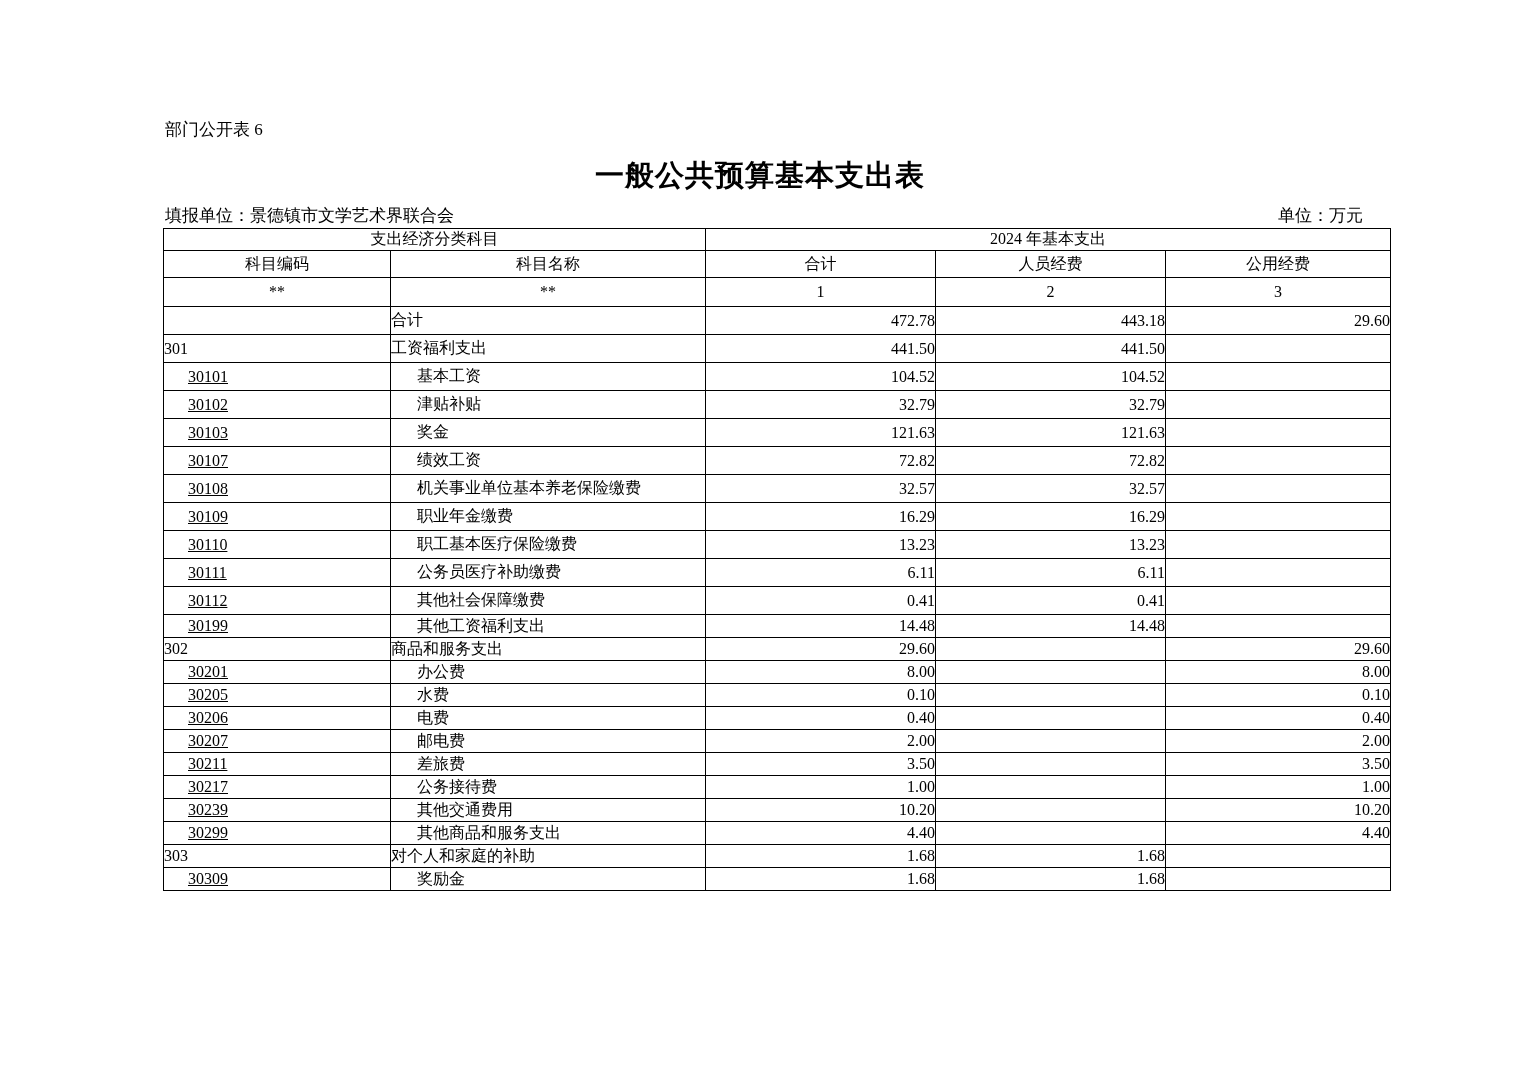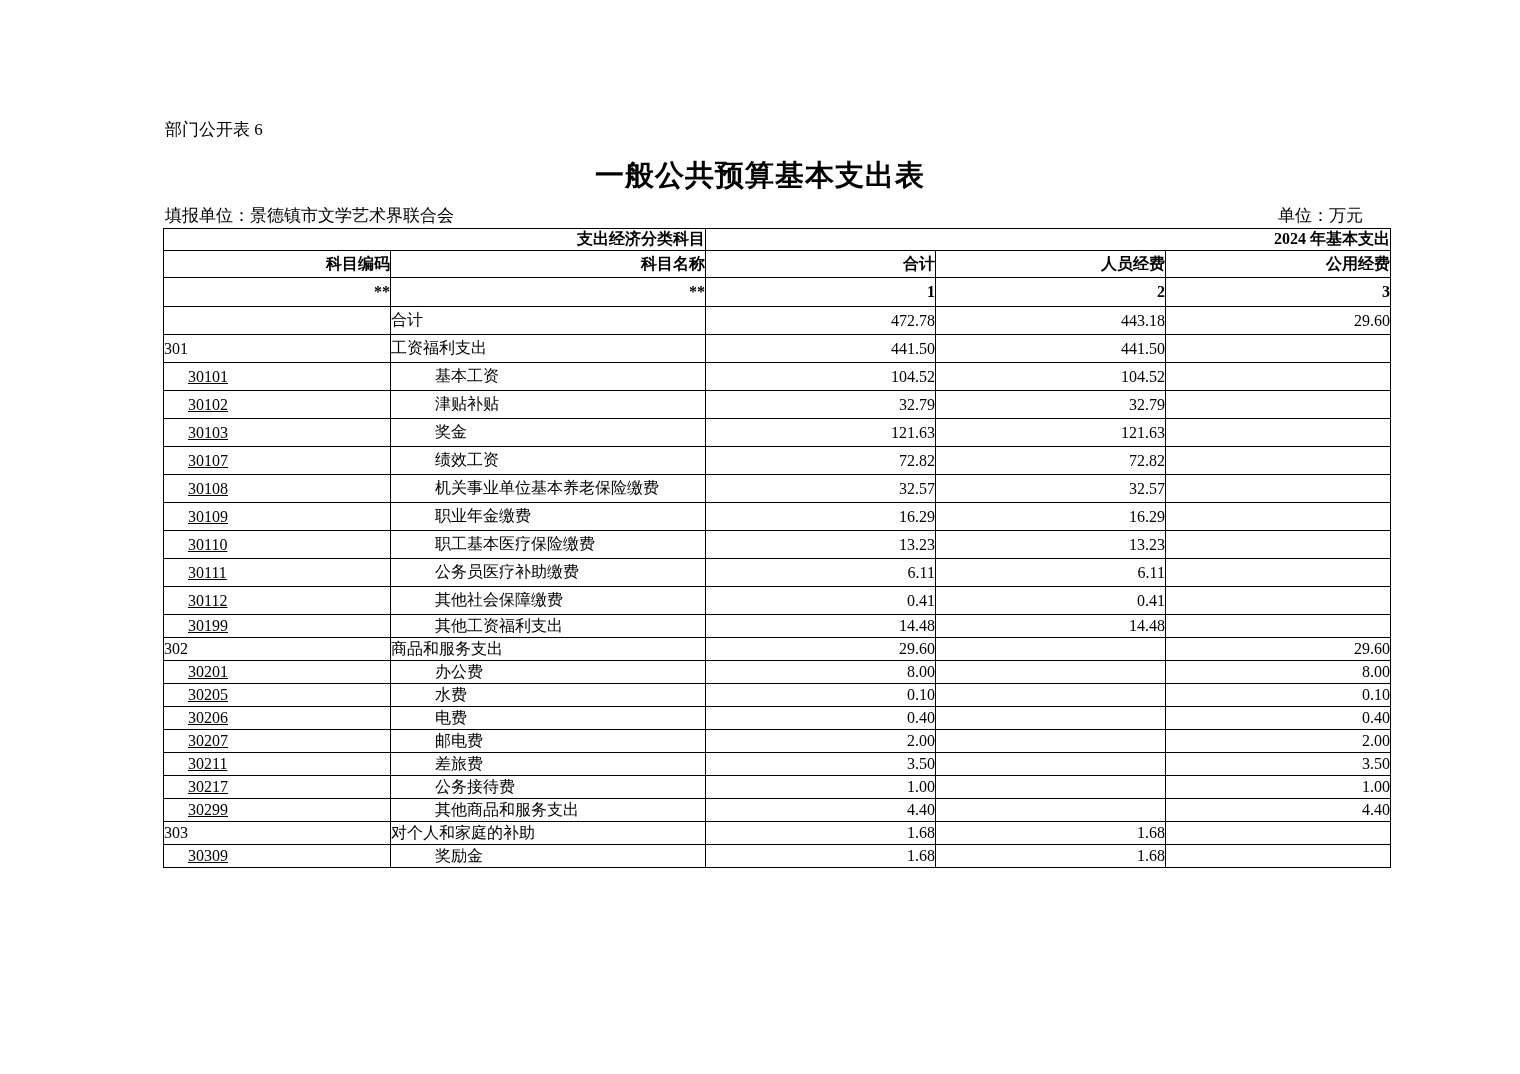--- a/index.html
+++ b/index.html
@@ -50,30 +50,30 @@
     font-size: 16px;
   }
   table.budget th,
   table.budget td {
     border: 1px solid #000000;
     padding: 0;
     overflow: hidden;
     white-space: nowrap;
     vertical-align: middle;
   }
-  table.budget thead th { font-weight: bold; text-align: right; }
+  table.budget thead th { font-weight: normal; text-align: center; }
   table.budget thead tr:nth-child(1) { height: 22px; }
   table.budget thead tr:nth-child(2) { height: 27px; }
   table.budget thead tr:nth-child(3) { height: 29px; }
   table.budget tbody tr { height: 28px; }
   table.budget tbody tr:nth-child(n+12) { height: 23px; }
   td.code { text-align: left; padding-left: 5px; }
   td.code.lvl1 { padding-left: 24px; text-decoration: underline; }
   td.name { text-align: left; padding-left: 6px; }
-  td.name.lvl1 { padding-left: 44px; }
+  td.name.lvl1 { padding-left: 26px; }
   td.num { text-align: right; padding-right: 4px; }
 </style>
 </head>
 <body>
 
 <div class="page">
 
   <div class="doc-label">部门公开表 6</div>
 
   <h1 class="title">一般公共预算基本支出表</h1>
@@ -239,20 +239,27 @@
           <td class="num">3.50</td>
         </tr>
         <tr>
           <td class="code lvl1">30217</td>
           <td class="name lvl1">公务接待费</td>
           <td class="num">1.00</td>
           <td class="num"></td>
           <td class="num">1.00</td>
         </tr>
         <tr>
+          <td class="code lvl1">30239</td>
+          <td class="name lvl1">其他交通费用</td>
+          <td class="num">10.20</td>
+          <td class="num"></td>
+          <td class="num">10.20</td>
+        </tr>
+        <tr>
           <td class="code lvl1">30299</td>
           <td class="name lvl1">其他商品和服务支出</td>
           <td class="num">4.40</td>
           <td class="num"></td>
           <td class="num">4.40</td>
         </tr>
         <tr>
           <td class="code">303</td>
           <td class="name">对个人和家庭的补助</td>
           <td class="num">1.68</td>

